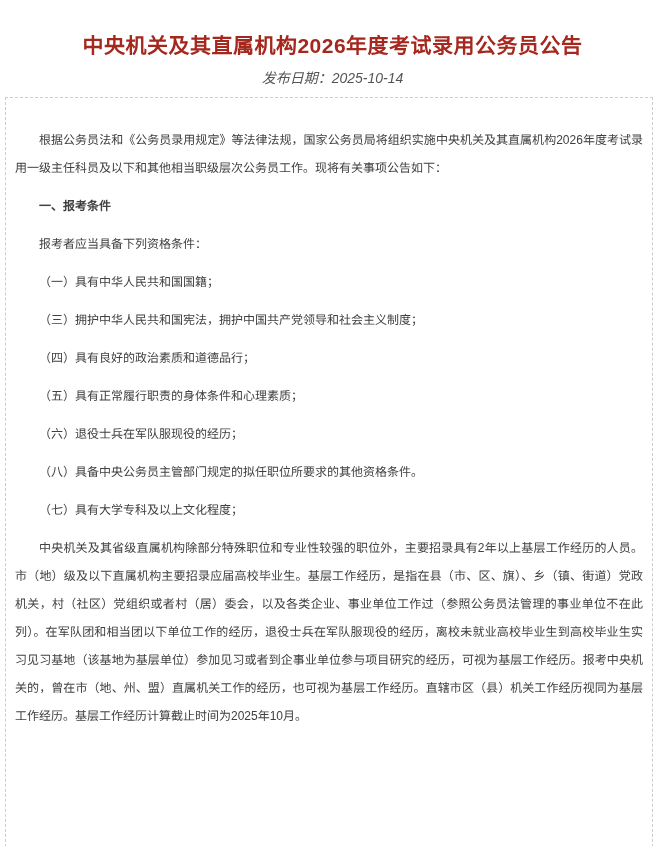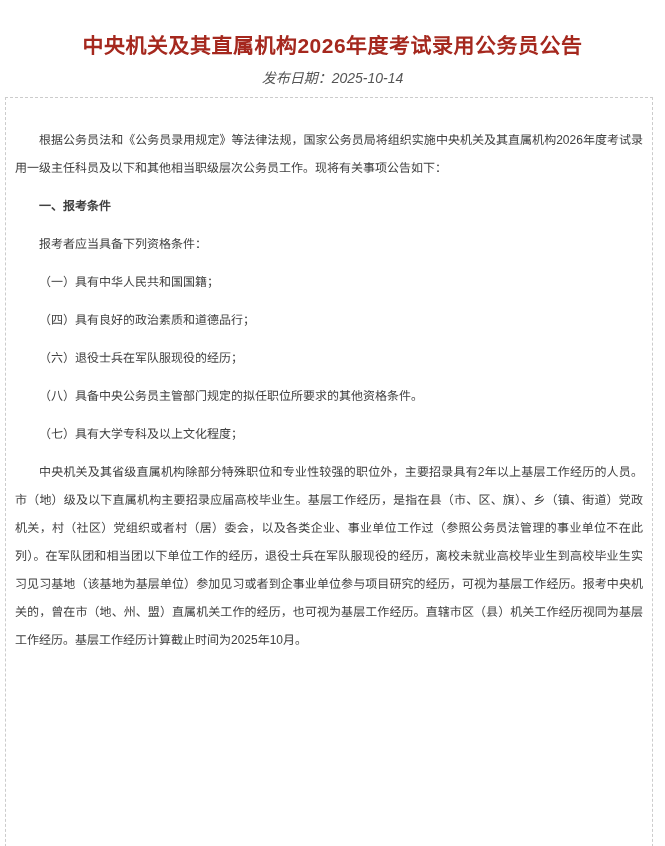--- a/index.html
+++ b/index.html
@@ -66,19 +66,21 @@
 </div>
 
 <div class="content-box">
   <p>根据公务员法和《公务员录用规定》等法律法规，国家公务员局将组织实施中央机关及其直属机构2026年度考试录用一级主任科员及以下和其他相当职级层次公务员工作。现将有关事项公告如下：</p>
 
   <p class="section-heading">一、报考条件</p>
 
   <p>报考者应当具备下列资格条件：</p>
 
   <p>（一）具有中华人民共和国国籍；</p>
+  <p>（三）拥护中华人民共和国宪法，拥护中国共产党领导和社会主义制度；</p>
   <p>（四）具有良好的政治素质和道德品行；</p>
+  <p>（五）具有正常履行职责的身体条件和心理素质；</p>
   <p>（六）退役士兵在军队服现役的经历；</p>
   <p>（八）具备中央公务员主管部门规定的拟任职位所要求的其他资格条件。</p>
   <p>（七）具有大学专科及以上文化程度；</p>
 
   <p>中央机关及其省级直属机构除部分特殊职位和专业性较强的职位外，主要招录具有2年以上基层工作经历的人员。市（地）级及以下直属机构主要招录应届高校毕业生。基层工作经历，是指在县（市、区、旗）、乡（镇、街道）党政机关，村（社区）党组织或者村（居）委会，以及各类企业、事业单位工作过（参照公务员法管理的事业单位不在此列）。在军队团和相当团以下单位工作的经历，退役士兵在军队服现役的经历，离校未就业高校毕业生到高校毕业生实习见习基地（该基地为基层单位）参加见习或者到企事业单位参与项目研究的经历，可视为基层工作经历。报考中央机关的，曾在市（地、州、盟）直属机关工作的经历，也可视为基层工作经历。直辖市区（县）机关工作经历视同为基层工作经历。基层工作经历计算截止时间为2025年10月。</p>
 </div>
 
 </body></html>

